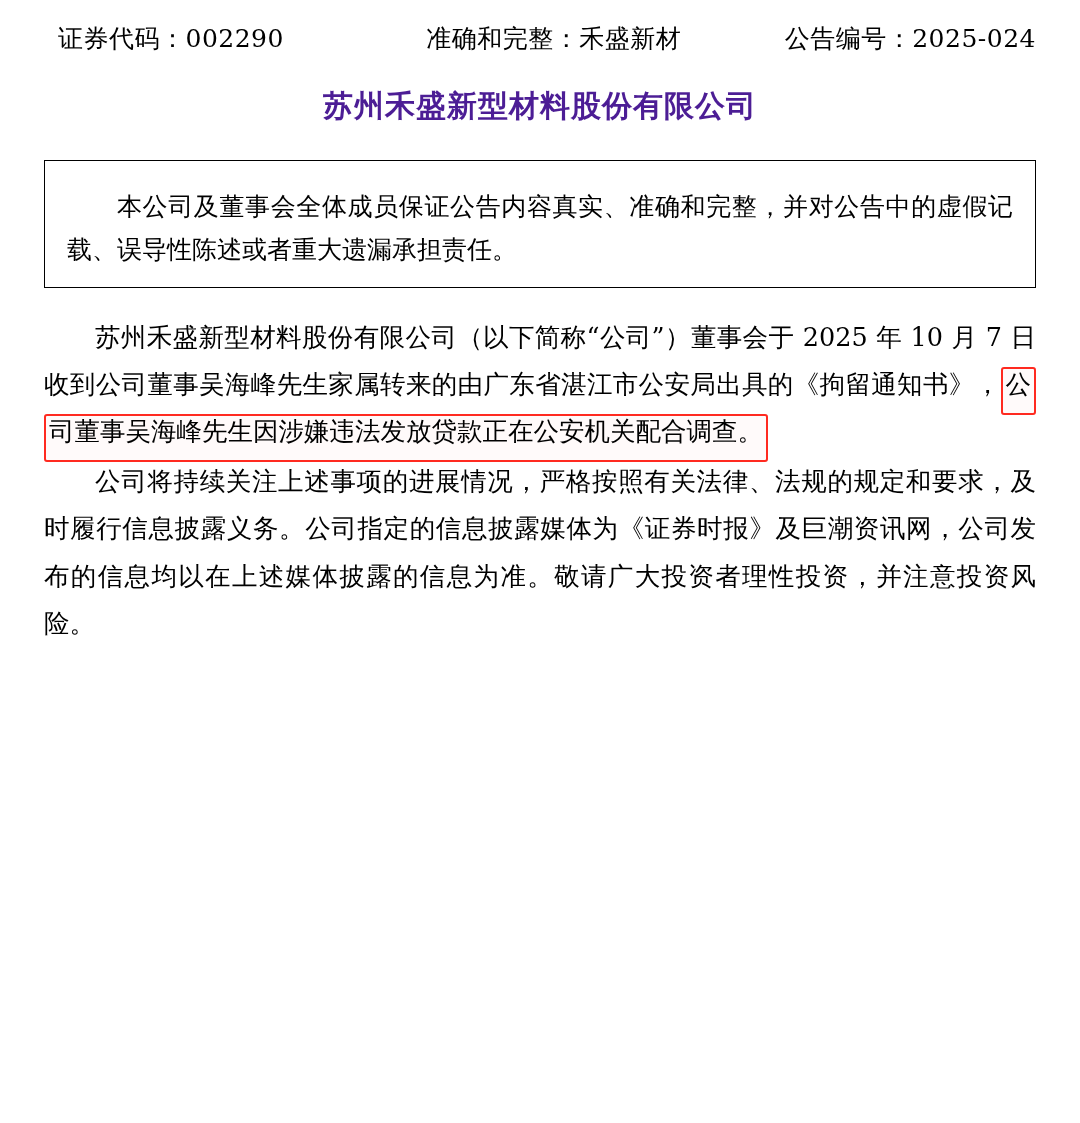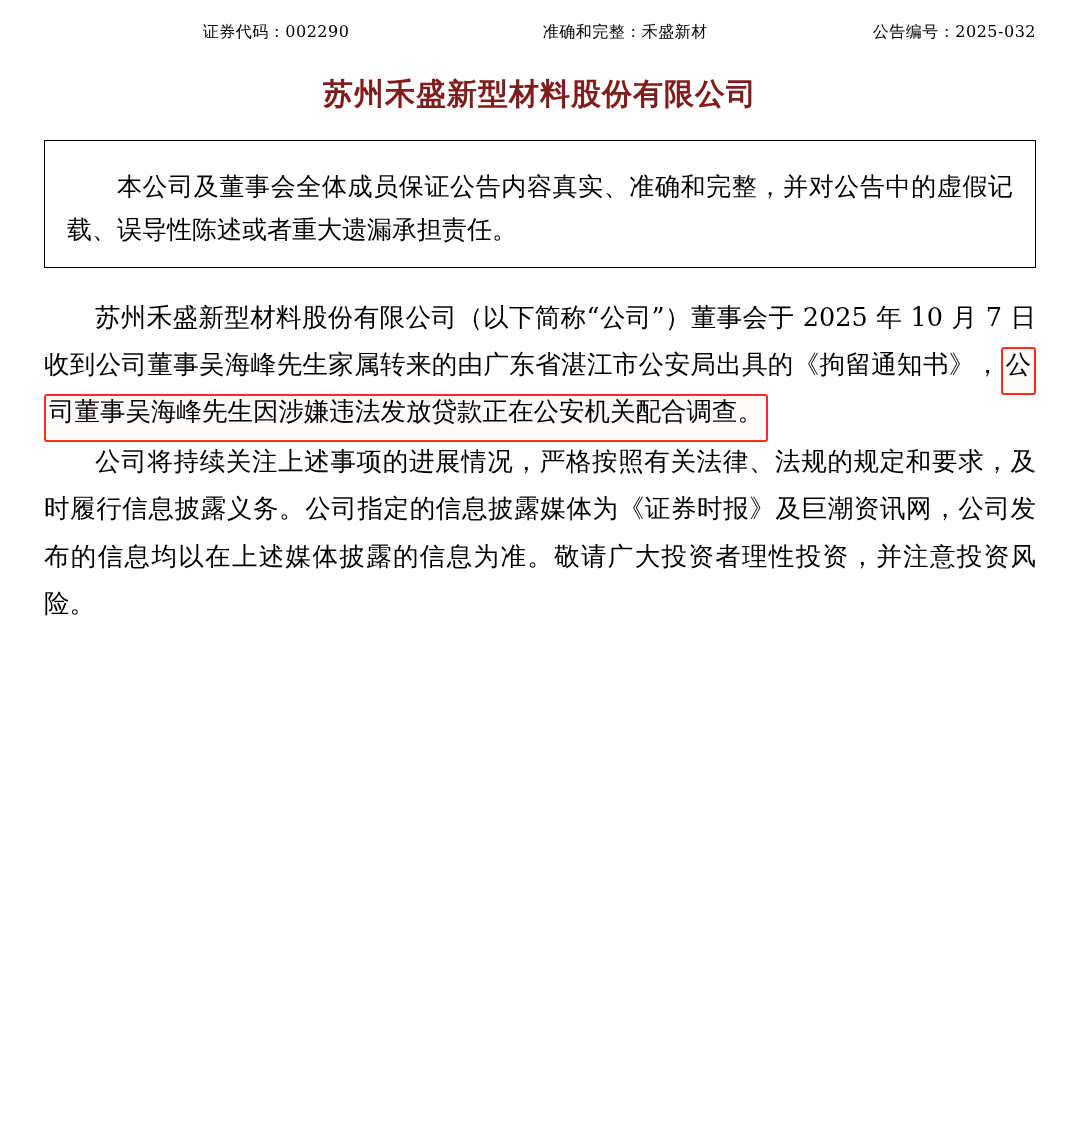--- a/index.html
+++ b/index.html
@@ -18,42 +18,42 @@
     width: 1080px;
     height: 1123px;
     box-sizing: border-box;
     padding: 22px 44px 0 44px;
     position: relative;
   }
 
   
   .header-row {
     display: flex;
-    justify-content: flex-end;
+    justify-content: space-between;
     align-items: baseline;
-    font-size: 16px;
+    font-size: 25px;
     letter-spacing: 0.5px;
     margin: 0 0 28px 0;
     padding-left: 14px;
   }
   .header-cell {
     white-space: nowrap;
   }
   .header-cell.code { width: 340px; }
   .header-cell.name { width: 330px; }
   .header-cell.no   { width: auto; }
 
   
   .title-block {
     text-align: center;
-    color: #7f1d1d;
+    color: #4c1d95;
     font-weight: bold;
     font-size: 30px;
     line-height: 1.55;
-    margin-bottom: 22px;
+    margin-bottom: 30px;
   }
   .title-line { display: block; letter-spacing: 1px; }
 
   
   .statement-box {
     border: 1px solid #000;
     padding: 24px 22px 16px 22px;
     font-size: 25px;
     line-height: 1.72;
     text-align: justify;
@@ -94,21 +94,21 @@
   }
 </style>
 </head>
 <body>
 
 <div class="page">
 
   <div class="header-row">
     <span class="header-cell code">证券代码：002290</span>
     <span class="header-cell name">准确和完整：禾盛新材</span>
-    <span class="header-cell no">公告编号：2025-032</span>
+    <span class="header-cell no">公告编号：2025-024</span>
   </div>
 
   <div class="title-block">
     <span class="title-line">苏州禾盛新型材料股份有限公司</span>
   </div>
 
   <div class="statement-box">
     <p>本公司及董事会全体成员保证公告内容真实、准确和完整，并对公告中的虚假记载、误导性陈述或者重大遗漏承担责任。</p>
   </div>
 

